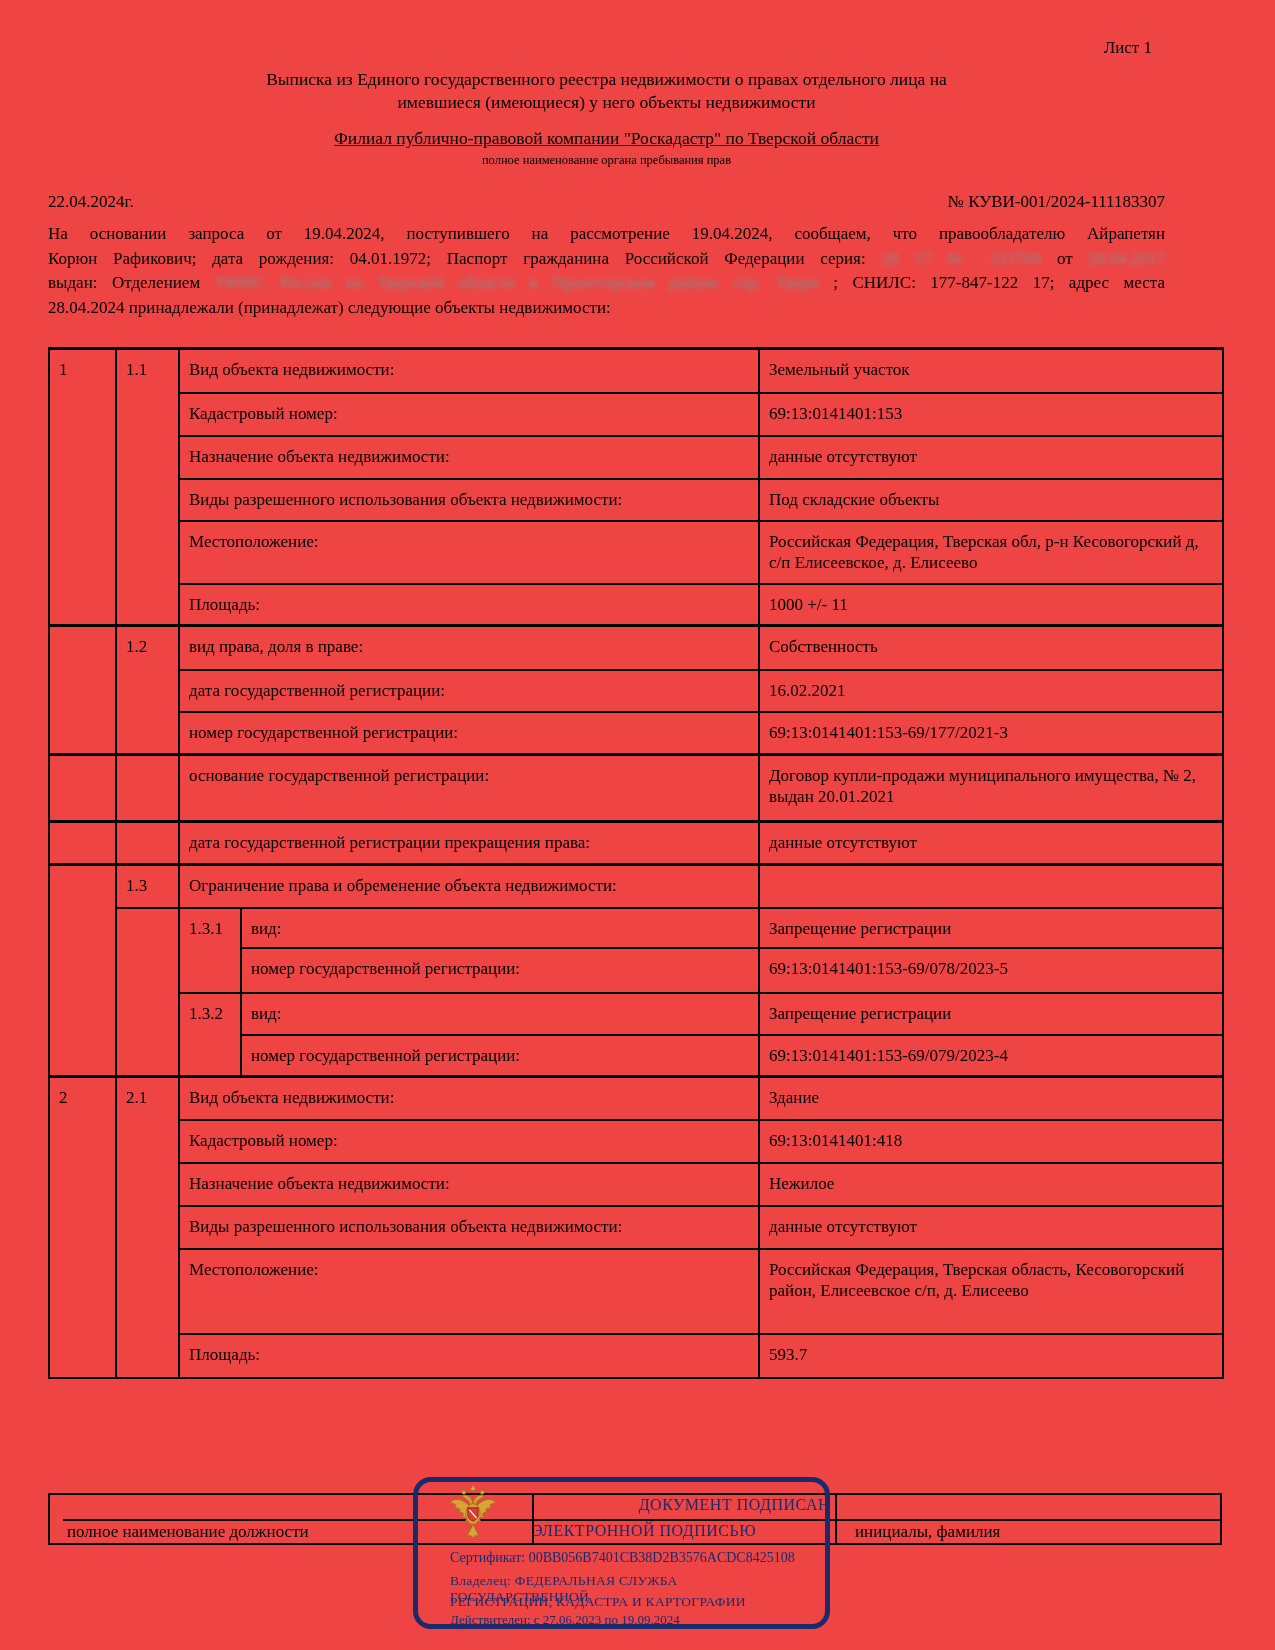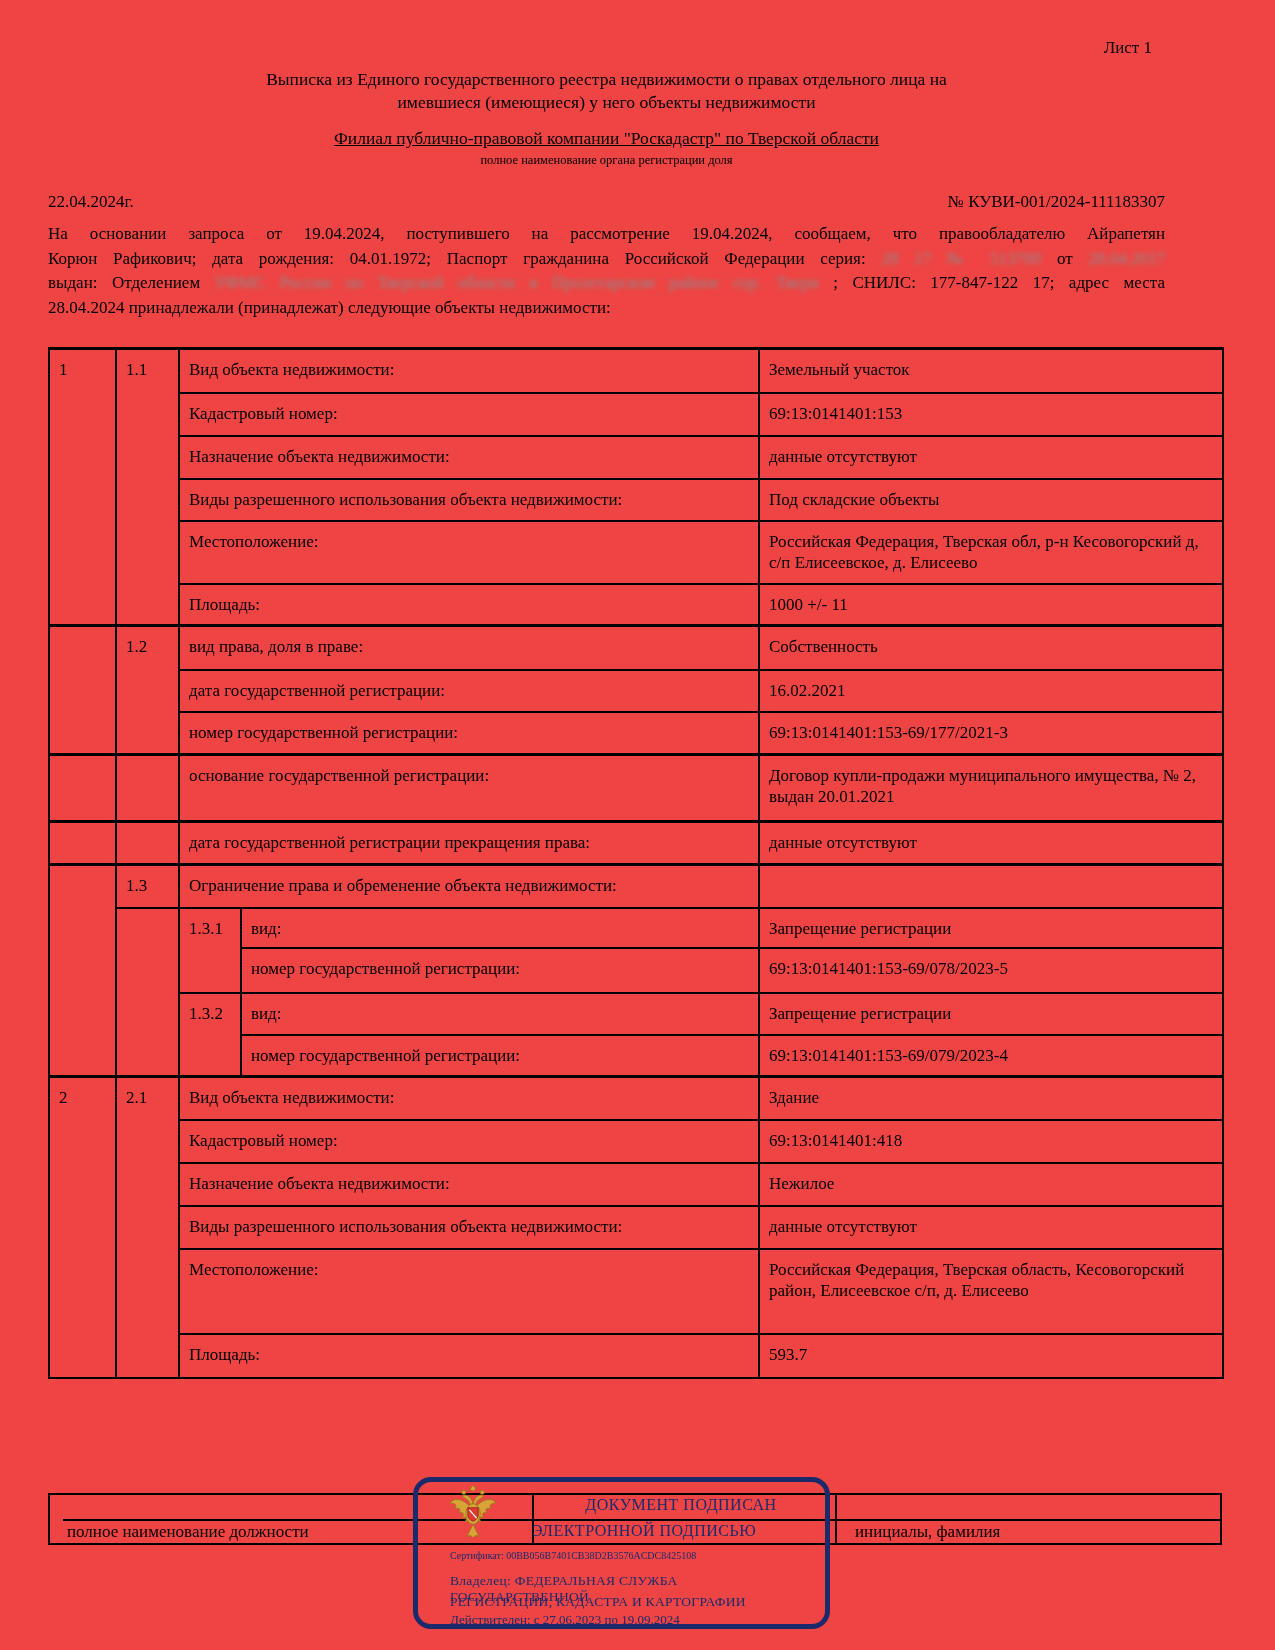--- a/index.html
+++ b/index.html
@@ -31,42 +31,42 @@
 
   .sig-table{position:absolute;left:48px;top:1493px;width:1174px;height:52px;box-sizing:border-box;border:2px solid #000;padding-left:13px;}
   .sig-row1{height:24px;border-bottom:2px solid #000;}
   .sig-row2{height:24px;position:relative;font-size:17px;}
   .sig-vline{position:absolute;left:785px;top:0;bottom:0;width:2px;background:#000;}
   .sig-pos{position:absolute;left:4px;top:1px;}
   .sig-name{position:absolute;left:792px;top:1px;}
 
   .stamp{position:absolute;left:413px;top:1477px;width:417px;height:152px;box-sizing:border-box;border:5px solid #1b2a6b;border-radius:18px;background:transparent;}
   .stamp-vline{position:absolute;left:114px;top:11px;width:2px;height:52px;background:#000;}
-  .stamp-line1{position:absolute;left:114px;top:14px;width:298px;text-align:center;font-size:16px;color:#1b2a6b;letter-spacing:0.5px;}
+  .stamp-line1{position:absolute;left:114px;top:14px;width:298px;text-align:right;font-size:16px;color:#1b2a6b;letter-spacing:0.5px;}
   .stamp-line2{position:absolute;left:114px;top:40px;width:298px;font-size:16px;color:#1b2a6b;letter-spacing:0.5px;}
-  .stamp-cert{position:absolute;left:32px;top:68px;width:370px;font-size:10px;color:#1b2a6b;}
+  .stamp-cert{position:absolute;left:32px;top:68px;width:370px;font-size:14px;color:#1b2a6b;}
   .stamp-owner1{position:absolute;left:32px;top:91px;width:370px;font-size:13.5px;color:#1b2a6b;letter-spacing:0.3px;}
   .stamp-owner2{position:absolute;left:32px;top:112px;width:370px;font-size:13.5px;color:#1b2a6b;letter-spacing:0.3px;}
   .stamp-valid{position:absolute;left:32px;top:130px;width:370px;font-size:13px;color:#1b2a6b;}
   .eagle{position:absolute;left:28px;top:1px;width:54px;height:64px;}
 </style>
 </head>
 <body>
 
 <div class="page">
 
   <div class="sheet-label">Лист 1</div>
 
   <div class="doc-title">
     <div>Выписка из Единого государственного реестра недвижимости о правах отдельного лица на</div>
     <div>имевшиеся (имеющиеся) у него объекты недвижимости</div>
   </div>
 
   <div class="org-name">Филиал публично-правовой компании "Роскадастр" по Тверской области</div>
-  <div class="org-caption">полное наименование органа регистрации доля</div>
+  <div class="org-caption">полное наименование органа пребывания прав</div>
 
   <div class="meta-row">
     <span>22.04.2024г.</span>
     <span>№ КУВИ-001/2024-111183307</span>
   </div>
 
   <div class="intro">
     <div class="jline">На основании запроса от 19.04.2024, поступившего на рассмотрение 19.04.2024, сообщаем, что правообладателю Айрапетян</div>
     <div class="jline"><span>Корюн Рафикович; дата рождения: 04.01.1972; Паспорт гражданина Российской Федерации серия: </span><span class="redacted">28 17 № 513700</span><span> от </span><span class="redacted">28.04.2017</span></div>
     <div class="jline"><span>выдан: Отделением </span><span class="redacted">УФМС России по Тверской области в Пролетарском районе гор. Твери</span><span> ; СНИЛС: 177-847-122 17; адрес места</span></div>

